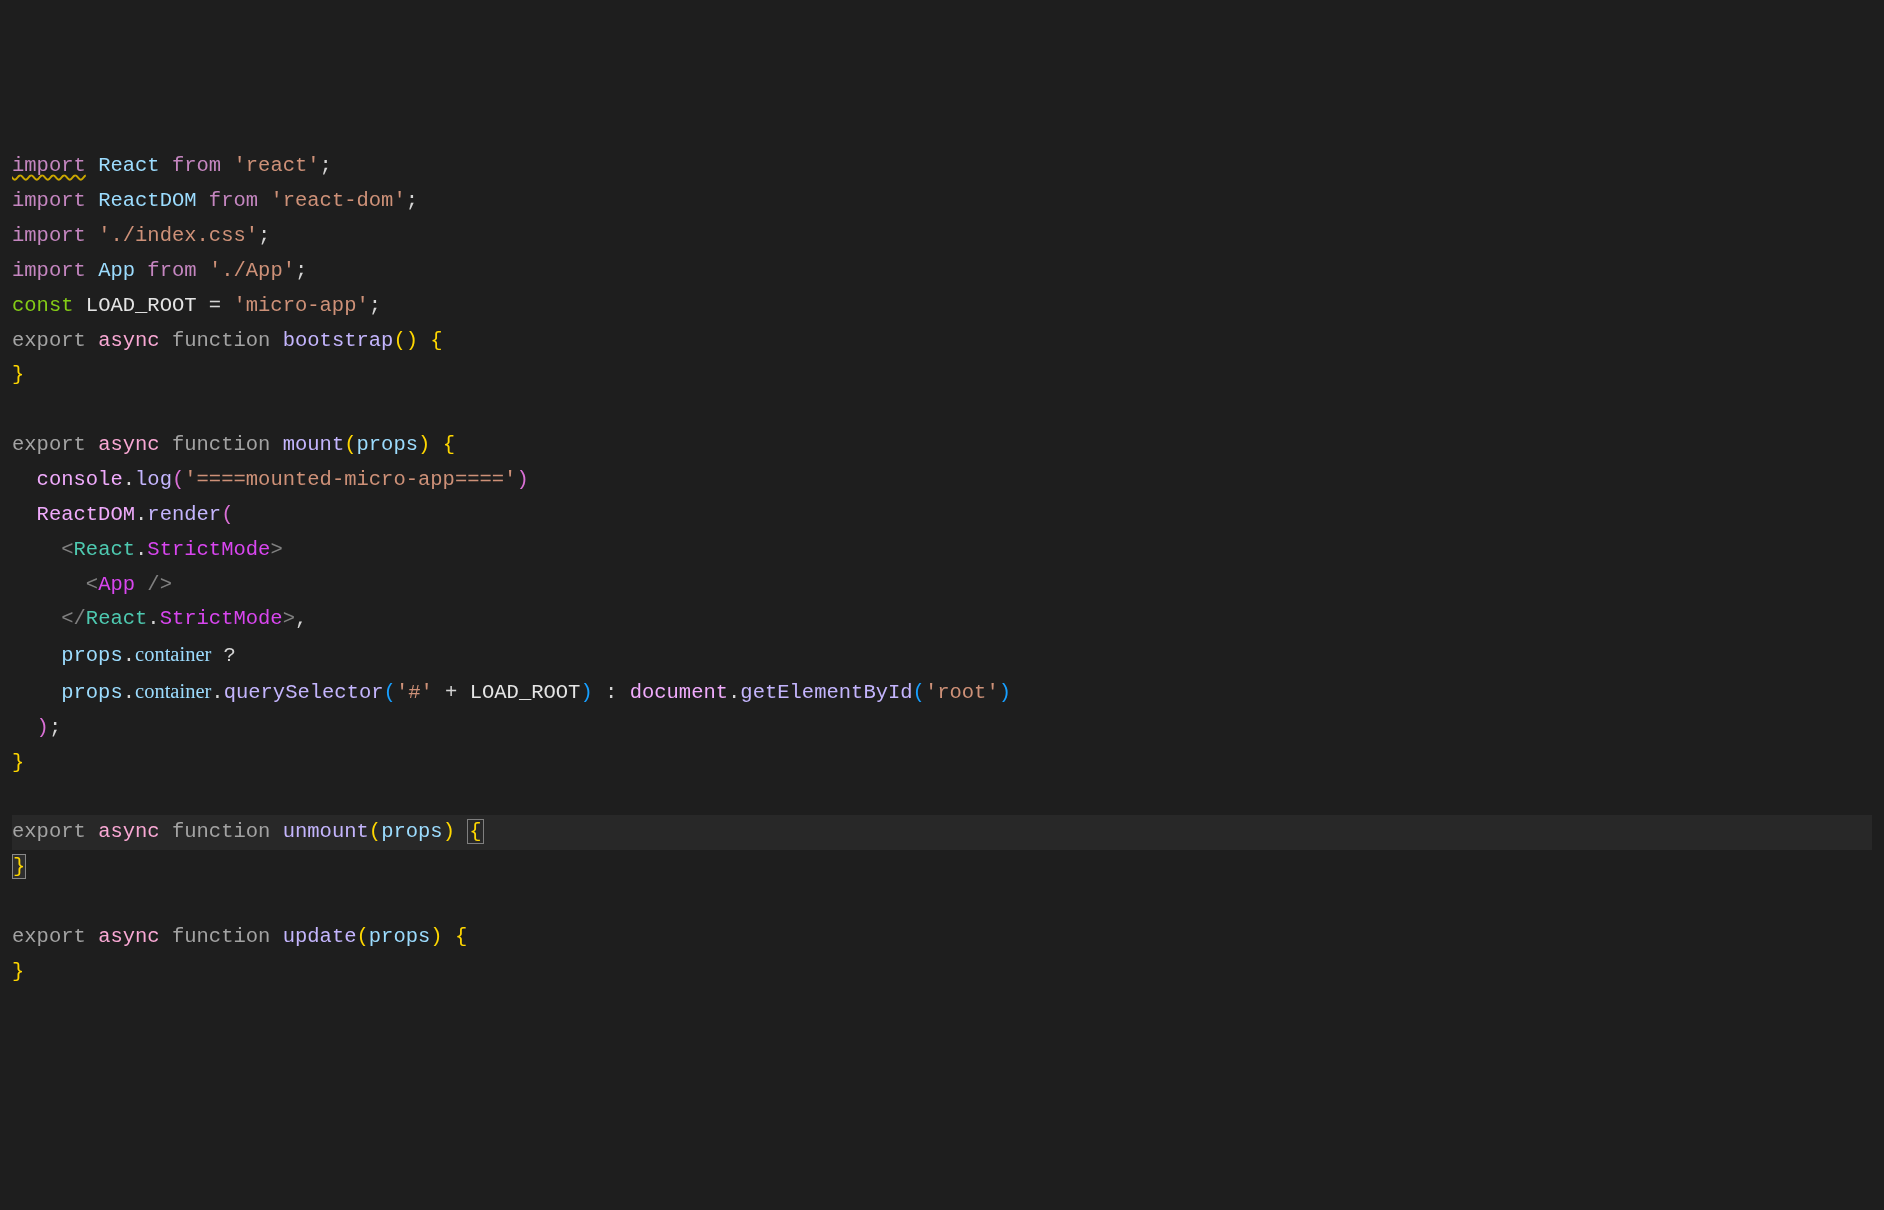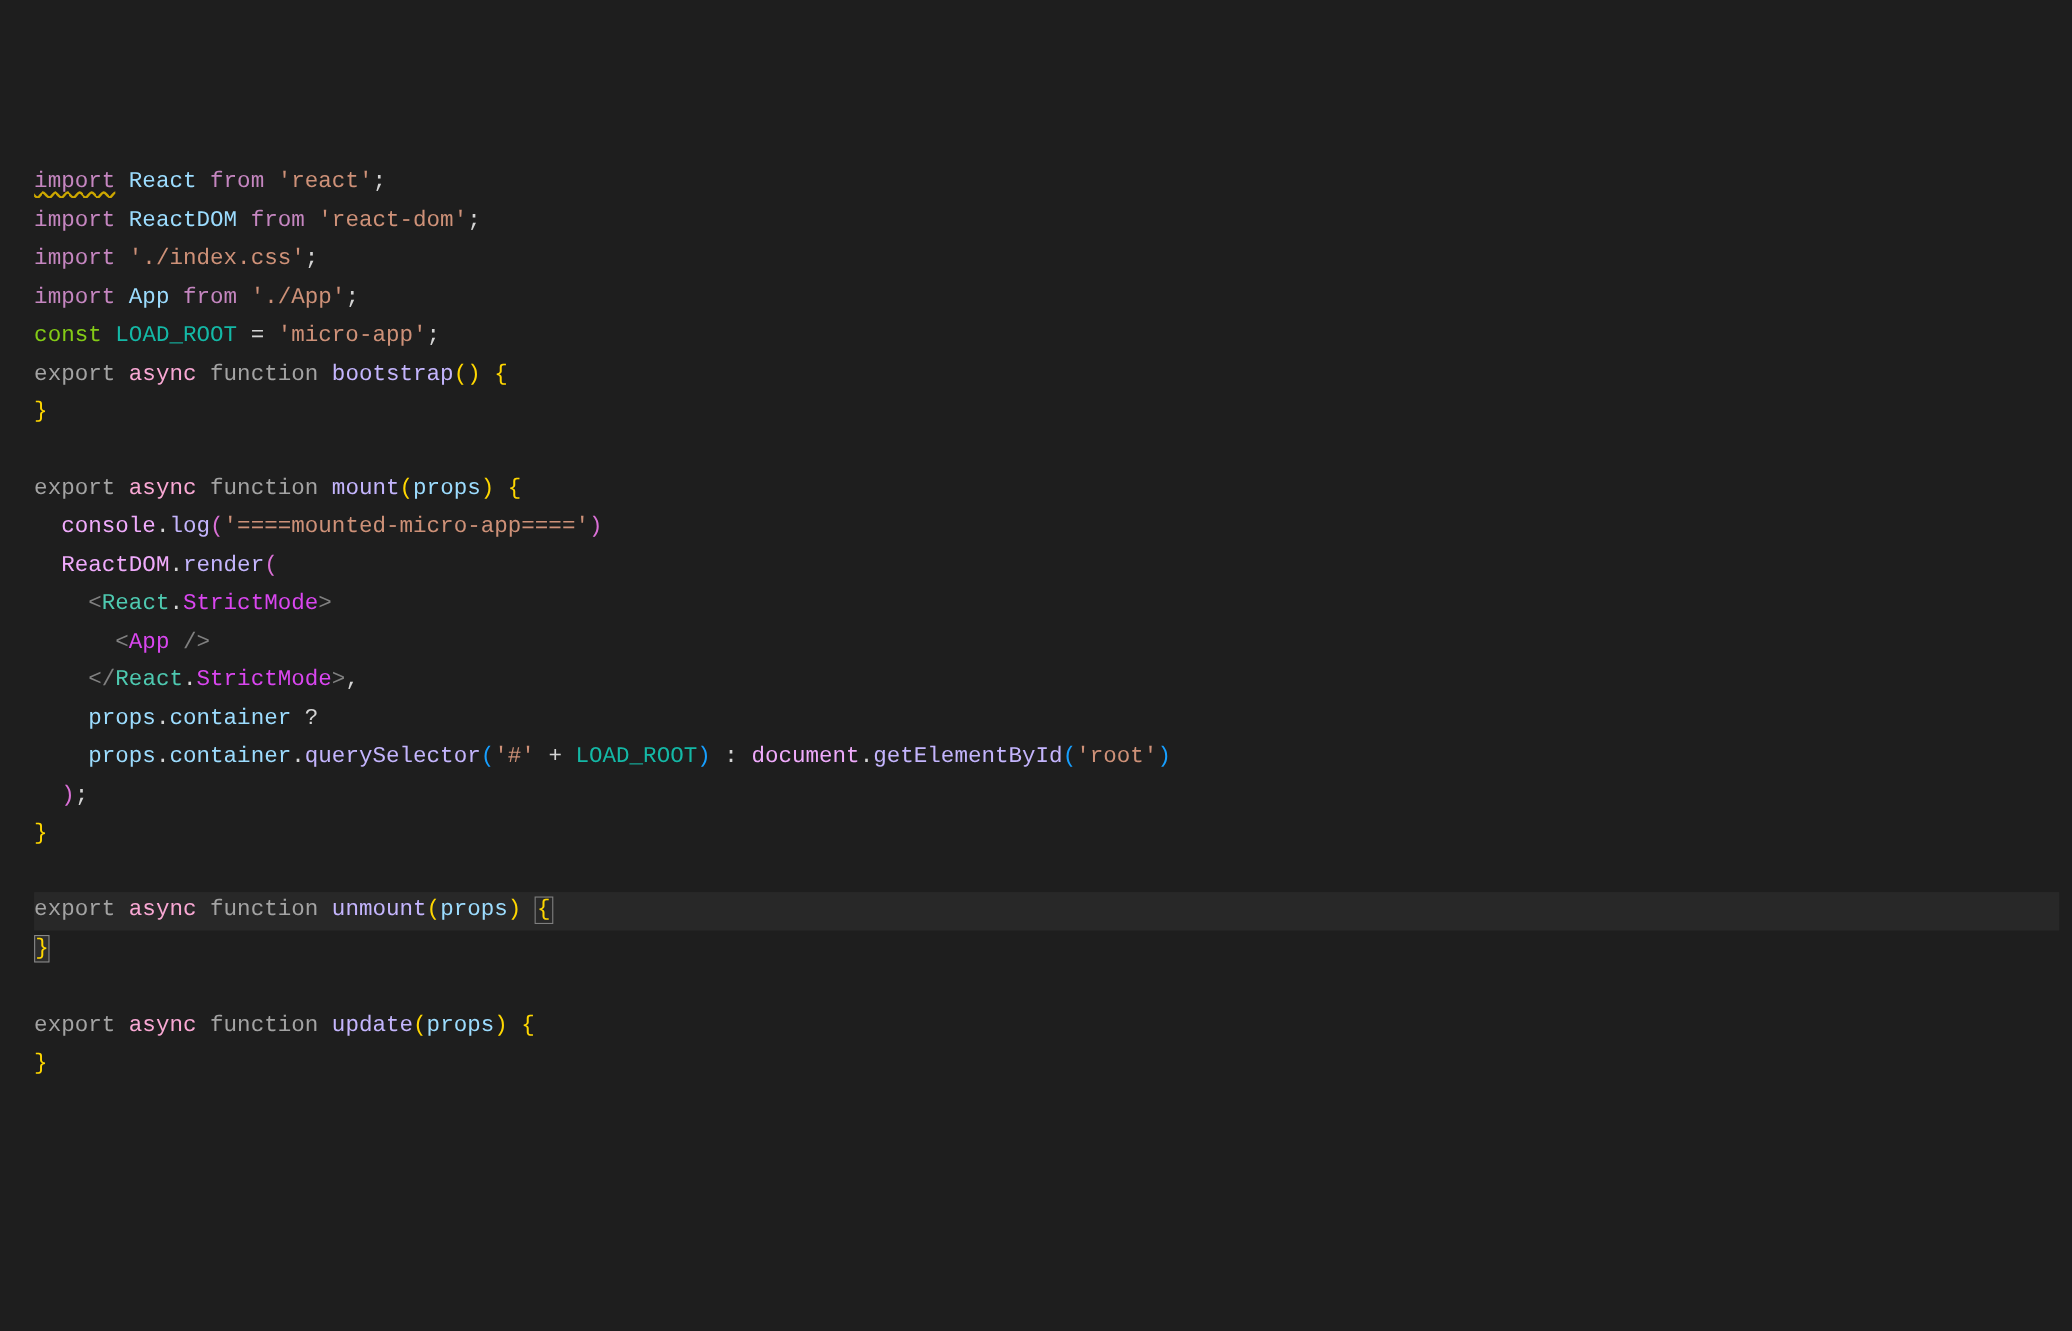--- a/index.html
+++ b/index.html
@@ -12,21 +12,20 @@
     font-family: 'Menlo', 'Monaco', 'Consolas', 'Courier New', monospace;
     font-size: 20.5px;
     line-height: 1.7;
     color: #d4d4d4;
     padding: 10px 12px;
     white-space: pre;
     overflow-x: auto;
   }
   .line {
     position: relative;
-    margin-left: 19px;
   }
   .line.highlighted {
     background: #282828;
   }
   .kw-import { color: #c586c0; }
   .kw-export { color: #a3a3a3; }
   .kw-from { color: #c586c0; }
   .kw-const { color: #84cc16; }
   .kw-async { color: #f9a8d4; }
   .kw-function { color: #a3a3a3; }
@@ -34,23 +33,23 @@
   .type-namespace { color: #4ec9b0; }
   .fn-name { color: #c4b5fd; }
   .string { color: #ce9178; }
   .punct { color: #d4d4d4; }
   .bracket1 { color: #ffd700; }
   .bracket2 { color: #da70d6; }
   .bracket3 { color: #179fff; }
   .jsx-tag { color: #d946ef; }
   .jsx-bracket { color: #808080; }
   .param { color: #9cdcfe; }
-  .prop { color: #9cdcfe; }
+  .prop { color: #9cdcfe; font-family: Liberation Serif, serif; }
   .obj { color: #f0abfc; }
-  .constvar { color: #14b8a6; }
+  .constvar { color: #e5e5e5; }
   .operator { color: #d4d4d4; }
   .squiggly {
     text-decoration: underline wavy #cca700;
     text-decoration-skip-ink: none;
     text-underline-offset: 3px;
   }
   .cursor-box {
     border: 1px solid #7f7f7f;
     padding: 0 1px;
   }

